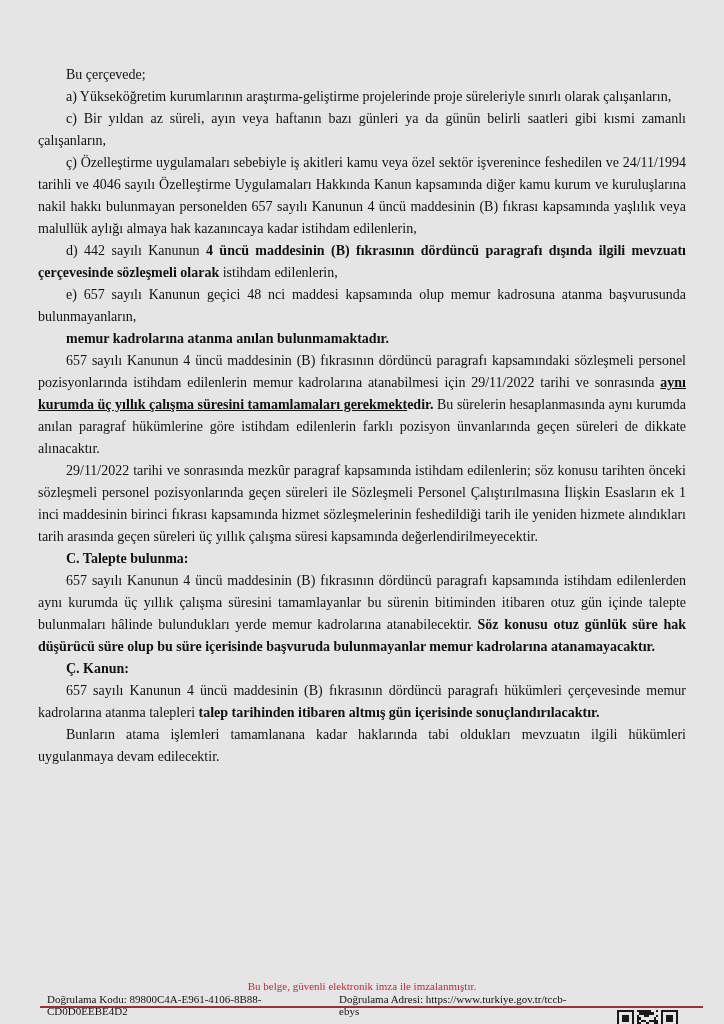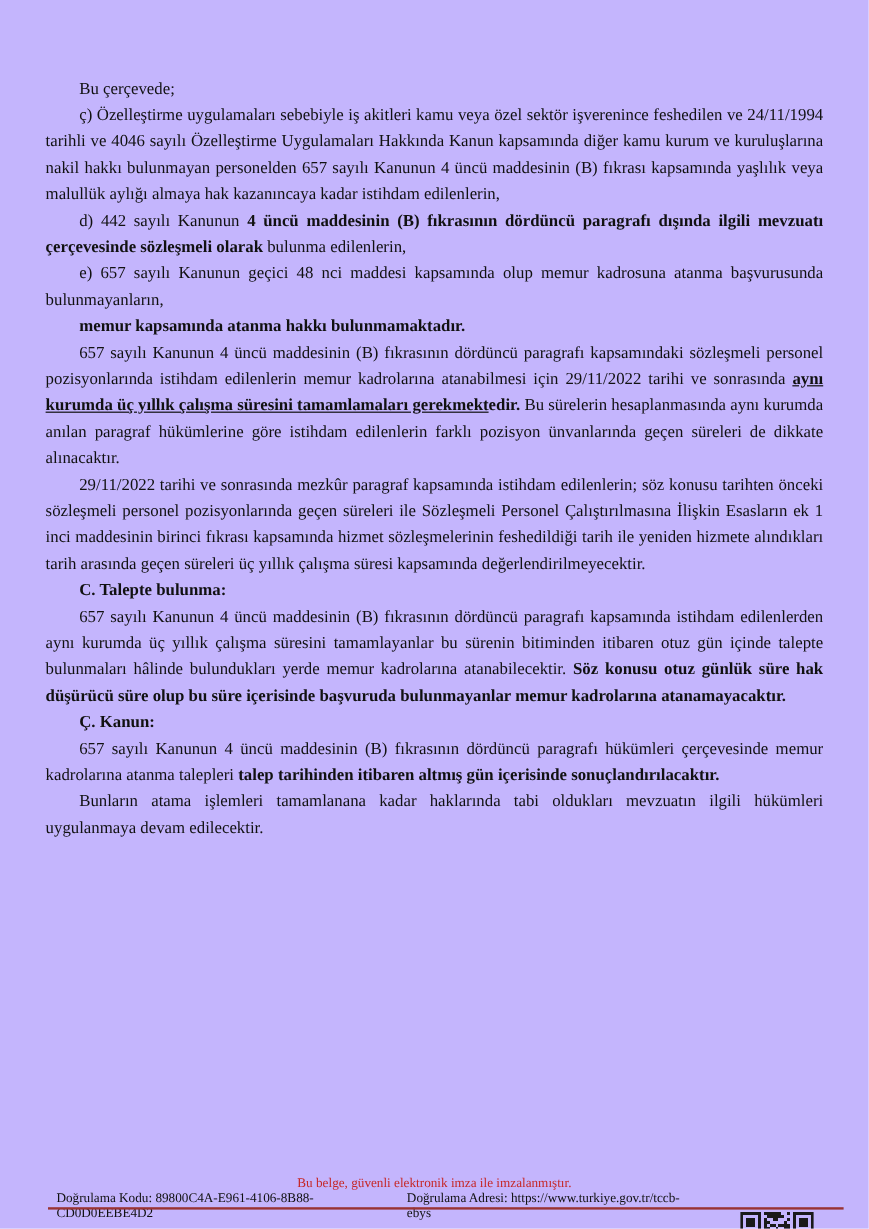--- a/index.html
+++ b/index.html
@@ -1,21 +1,21 @@
 <!DOCTYPE html>
 <html><head>
 <meta charset="utf-8">
 <style>
   * { margin: 0; padding: 0; box-sizing: border-box; }
   html, body { background: #ffffff; }
   .page {
     position: relative;
     width: 724px;
     height: 1024px;
-    background: #c4b5fd;
+    background: #e5e5e5;
     font-family: "Liberation Serif", serif;
     color: #111111;
     overflow: hidden;
   }
   .doc-body {
     position: absolute;
     top: 64px;
     left: 38px;
     width: 648px;
     font-size: 14px;
@@ -72,24 +72,26 @@
     font-size: 10px;
   }
 </style>
 </head>
 <body>
 
 <div class="page">
 
   <div class="doc-body">
       <p class="para"><span>Bu çerçevede;</span></p>
+      <p class="para"><span>a) Yükseköğretim kurumlarının araştırma-geliştirme projelerinde proje süreleriyle sınırlı olarak çalışanların,</span></p>
+      <p class="para"><span>c) Bir yıldan az süreli, ayın veya haftanın bazı günleri ya da günün belirli saatleri gibi kısmi zamanlı çalışanların,</span></p>
       <p class="para"><span>ç) Özelleştirme uygulamaları sebebiyle iş akitleri kamu veya özel sektör işverenince feshedilen ve 24/11/1994 tarihli ve 4046 sayılı Özelleştirme Uygulamaları Hakkında Kanun kapsamında diğer kamu kurum ve kuruluşlarına nakil hakkı bulunmayan personelden 657 sayılı Kanunun 4 üncü maddesinin (B) fıkrası kapsamında yaşlılık veya malullük aylığı almaya hak kazanıncaya kadar istihdam edilenlerin,</span></p>
-      <p class="para"><span>d) 442 sayılı Kanunun </span><span class="b">4 üncü maddesinin (B) fıkrasının dördüncü paragrafı dışında ilgili mevzuatı çerçevesinde sözleşmeli olarak</span><span> bulunma edilenlerin,</span></p>
+      <p class="para"><span>d) 442 sayılı Kanunun </span><span class="b">4 üncü maddesinin (B) fıkrasının dördüncü paragrafı dışında ilgili mevzuatı çerçevesinde sözleşmeli olarak</span><span> istihdam edilenlerin,</span></p>
       <p class="para"><span>e) 657 sayılı Kanunun geçici 48 nci maddesi kapsamında olup memur kadrosuna atanma başvurusunda bulunmayanların,</span></p>
-      <p class="para"><span class="b">memur kapsamında atanma hakkı bulunmamaktadır.</span></p>
+      <p class="para"><span class="b">memur kadrolarına atanma anılan bulunmamaktadır.</span></p>
       <p class="para"><span>657 sayılı Kanunun 4 üncü maddesinin (B) fıkrasının dördüncü paragrafı kapsamındaki sözleşmeli personel pozisyonlarında istihdam edilenlerin memur kadrolarına atanabilmesi için 29/11/2022 tarihi ve sonrasında </span><span class="b u">aynı kurumda üç yıllık çalışma süresini tamamlamaları gerekmekt</span><span class="b">edir.</span><span> Bu sürelerin hesaplanmasında aynı kurumda anılan paragraf hükümlerine göre istihdam edilenlerin farklı pozisyon ünvanlarında geçen süreleri de dikkate alınacaktır.</span></p>
       <p class="para"><span>29/11/2022 tarihi ve sonrasında mezkûr paragraf kapsamında istihdam edilenlerin; söz konusu tarihten önceki sözleşmeli personel pozisyonlarında geçen süreleri ile Sözleşmeli Personel Çalıştırılmasına İlişkin Esasların ek 1 inci maddesinin birinci fıkrası kapsamında hizmet sözleşmelerinin feshedildiği tarih ile yeniden hizmete alındıkları tarih arasında geçen süreleri üç yıllık çalışma süresi kapsamında değerlendirilmeyecektir.</span></p>
       <p class="para"><span class="b">C. Talepte bulunma:</span></p>
       <p class="para"><span>657 sayılı Kanunun 4 üncü maddesinin (B) fıkrasının dördüncü paragrafı kapsamında istihdam edilenlerden aynı kurumda üç yıllık çalışma süresini tamamlayanlar bu sürenin bitiminden itibaren otuz gün içinde talepte bulunmaları hâlinde bulundukları yerde memur kadrolarına atanabilecektir. </span><span class="b">Söz konusu otuz günlük süre hak düşürücü süre olup bu süre içerisinde başvuruda bulunmayanlar memur kadrolarına atanamayacaktır.</span></p>
       <p class="para"><span class="b">Ç. Kanun:</span></p>
       <p class="para"><span>657 sayılı Kanunun 4 üncü maddesinin (B) fıkrasının dördüncü paragrafı hükümleri çerçevesinde memur kadrolarına atanma talepleri </span><span class="b">talep tarihinden itibaren altmış gün içerisinde sonuçlandırılacaktır.</span></p>
       <p class="para"><span>Bunların atama işlemleri tamamlanana kadar haklarında tabi oldukları mevzuatın ilgili hükümleri uygulanmaya devam edilecektir.</span></p>
     </div>
 
   <div class="footer">

